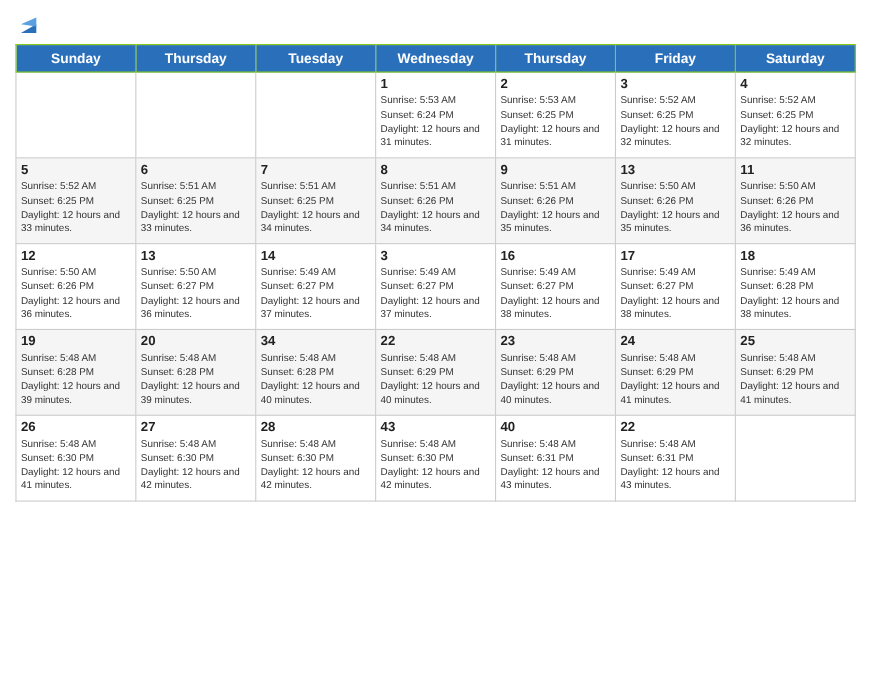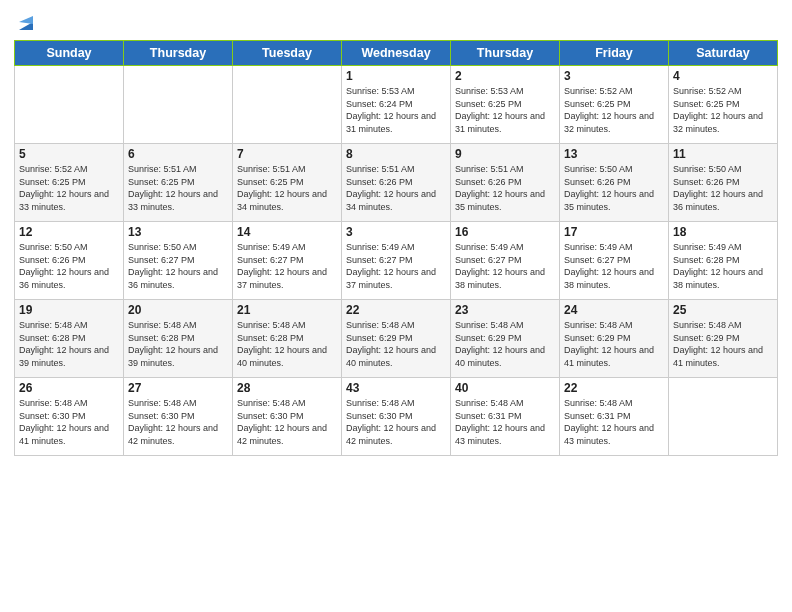--- a/index.html
+++ b/index.html
@@ -261,21 +261,21 @@
 Sunset: 6:28 PM
 Daylight: 12 hours and 39 minutes.</div>
           </td>
           <td>
             <span class="day-number">20</span>
             <div class="cell-info" style="white-space: pre-line;">Sunrise: 5:48 AM
 Sunset: 6:28 PM
 Daylight: 12 hours and 39 minutes.</div>
           </td>
           <td>
-            <span class="day-number">21</span>
+            <span class="day-number">34</span>
             <div class="cell-info" style="white-space: pre-line;">Sunrise: 5:48 AM
 Sunset: 6:28 PM
 Daylight: 12 hours and 40 minutes.</div>
           </td>
           <td>
             <span class="day-number">22</span>
             <div class="cell-info" style="white-space: pre-line;">Sunrise: 5:48 AM
 Sunset: 6:29 PM
 Daylight: 12 hours and 40 minutes.</div>
           </td>

